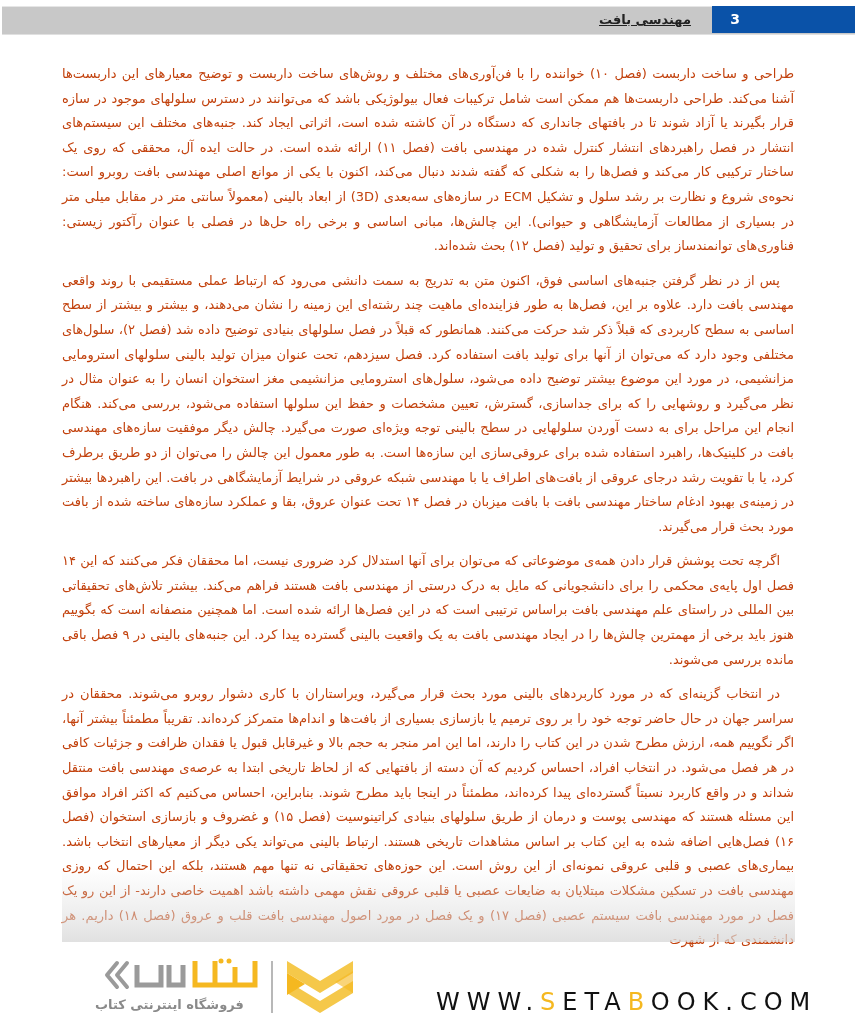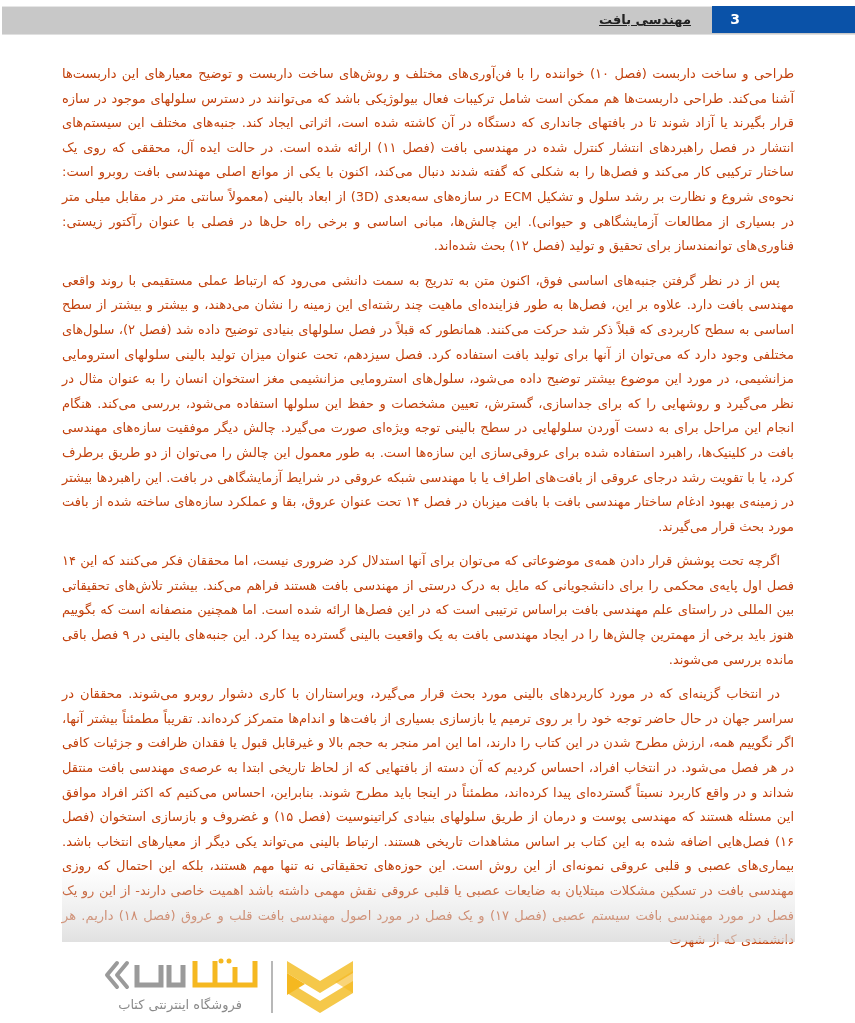--- a/index.html
+++ b/index.html
@@ -37,22 +37,22 @@
       pointer-events: none;
     }
     .footer { position: absolute; left: 0; top: 945px; width: 855px; height: 78px; }
     .logo-wrap { position: absolute; left: 95px; top: 8px; width: 270px; height: 66px; }
     .logo-mark { position: absolute; left: 190px; top: 6px; width: 70px; height: 56px; }
     .logo-divider { position: absolute; left: 176px; top: 8px; width: 2px; height: 52px; background: #b8b8b8; }
     .logo-word {
       position: absolute; left: 8px; top: 4px; width: 160px; height: 36px;
     }
     .logo-sub {
-      position: absolute; left: 0; top: 44px; width: 170px; direction: rtl; text-align: center;
-      font-size: 13px; color: #8a8a8a; font-weight: normal;
+      position: absolute; left: 0; top: 44px; width: 170px; direction: rtl; text-align: left;
+      font-size: 13px; color: #8a8a8a; font-weight: bold;
     }
     .store-name {
       position: absolute; left: 440px; top: 10px; width: 340px; direction: rtl; text-align: right;
       font-size: 21px; color: #111; font-weight: bold;
     }
     .store-url {
       position: absolute; left: 436px; top: 43px; width: 360px; text-align: left;
       font-family: "DejaVu Sans", sans-serif; font-size: 24px; letter-spacing: 7px; color: #111;
     }
     .store-url .accent { color: #f5b820; }
@@ -89,13 +89,14 @@
     </svg>
     <div class="logo-sub">فروشگاه اینترنتی کتاب</div>
     <div class="logo-divider"></div>
     <svg class="logo-mark" viewBox="0 0 70 56">
       <path d="M2 2 L35 22 L68 2 L68 14 L35 34 L2 14 Z" fill="#f5c84a"></path>
       <path d="M2 22 L35 42 L68 22 L68 34 L35 54 L2 34 Z" fill="#f5c84a"></path>
       <path d="M2 14 L20 25 L2 36 Z" fill="#f5b820"></path>
       <path d="M68 34 L50 23 L68 12 Z" fill="#f5b820" opacity="0.6"></path>
     </svg>
   </div>
+  <div class="store-url"><span>WWW.</span><span class="accent">S</span><span>ETA</span><span class="accent">B</span><span>OOK.COM</span></div>
 </div>
 
 </body></html>

